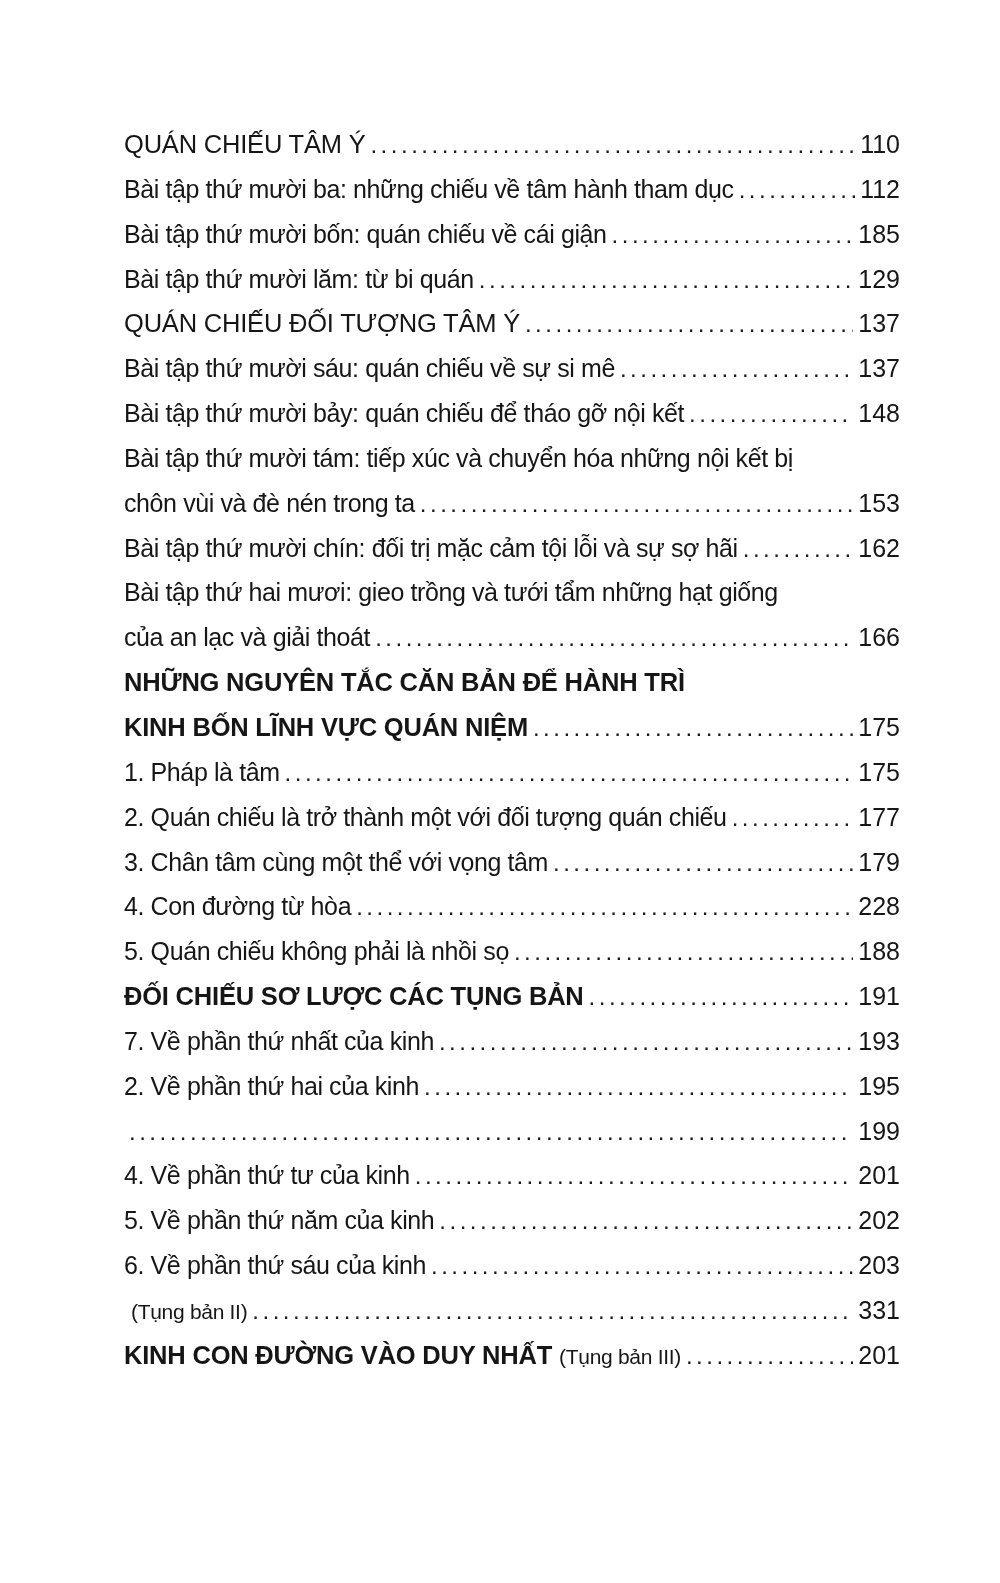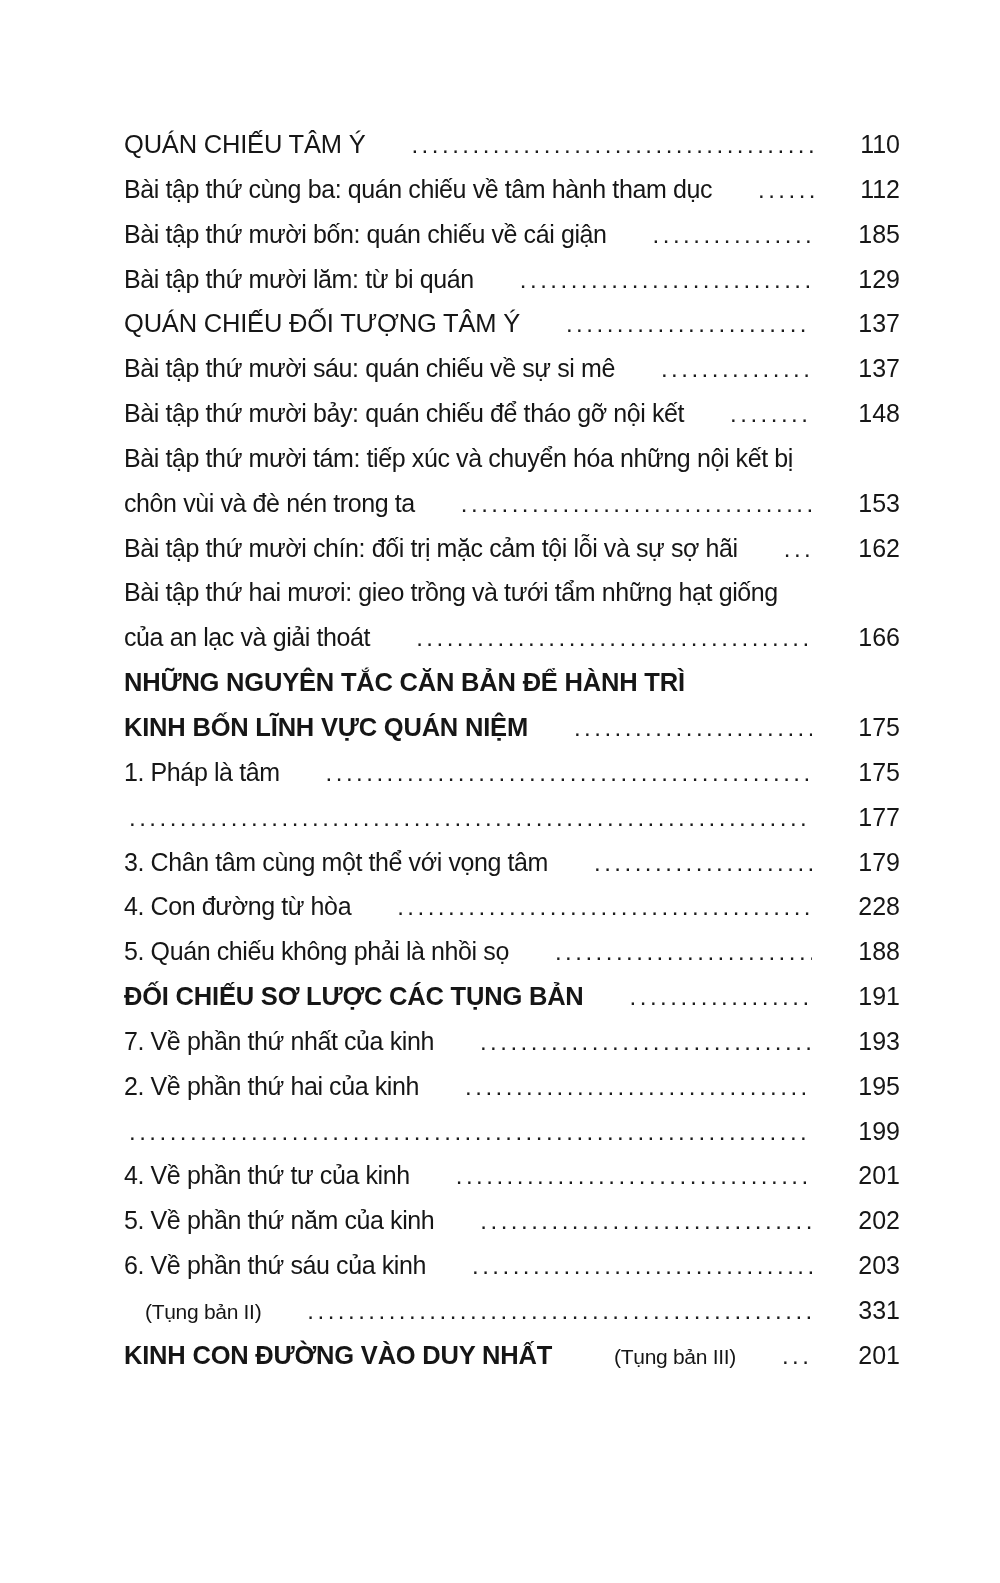--- a/index.html
+++ b/index.html
@@ -23,41 +23,40 @@
   }
   .toc {
     width: 100%;
   }
   .row {
     display: flex;
     align-items: baseline;
     line-height: 44.85px;
     height: 44.85px;
     white-space: nowrap;
-    gap: 41px;
   }
   .label {
     font-size: 25px;
     letter-spacing: -0.4px;
     flex: 0 0 auto;
   }
   .row.s-caps .label {
     font-size: 25.5px;
     letter-spacing: -0.2px;
   }
   .row.s-caps-bold .label {
     font-size: 25.5px;
     font-weight: 700;
     letter-spacing: -0.2px;
   }
   .suffix {
     font-size: 21px;
     font-weight: 400;
     letter-spacing: -0.3px;
-    margin-left: 21px;
+    margin-left: 7px;
     flex: 0 0 auto;
   }
   .leader {
     flex: 1 1 auto;
     overflow: hidden;
     white-space: nowrap;
     font-size: 24px;
     letter-spacing: 3.5px;
     padding-left: 5px;
     min-width: 0;
@@ -76,21 +75,21 @@
 <body>
 
 <main class="page">
   <div class="toc" id="toc-list">
       <div class="row s-caps">
         <span class="label">QUÁN CHIẾU TÂM Ý</span>
         <span class="leader">............................................................................................................................................................................................................................</span>
         <span class="pagenum">110</span>
       </div>
       <div class="row s-body">
-        <span class="label">Bài tập thứ cùng ba: quán chiếu về tâm hành tham dục</span>
+        <span class="label">Bài tập thứ mười ba: những chiếu về tâm hành tham dục</span>
         <span class="leader">............................................................................................................................................................................................................................</span>
         <span class="pagenum">112</span>
       </div>
       <div class="row s-body">
         <span class="label">Bài tập thứ mười bốn: quán chiếu về cái giận</span>
         <span class="leader">............................................................................................................................................................................................................................</span>
         <span class="pagenum">185</span>
       </div>
       <div class="row s-body">
         <span class="label">Bài tập thứ mười lăm: từ bi quán</span>
@@ -140,20 +139,21 @@
         <span class="label">KINH BỐN LĨNH VỰC QUÁN NIỆM</span>
         <span class="leader">............................................................................................................................................................................................................................</span>
         <span class="pagenum">175</span>
       </div>
       <div class="row s-body">
         <span class="label">1. Pháp là tâm</span>
         <span class="leader">............................................................................................................................................................................................................................</span>
         <span class="pagenum">175</span>
       </div>
       <div class="row s-body">
+        <span class="label">2. Quán chiếu là trở thành một với đối tượng quán chiếu</span>
         <span class="leader">............................................................................................................................................................................................................................</span>
         <span class="pagenum">177</span>
       </div>
       <div class="row s-body">
         <span class="label">3. Chân tâm cùng một thể với vọng tâm</span>
         <span class="leader">............................................................................................................................................................................................................................</span>
         <span class="pagenum">179</span>
       </div>
       <div class="row s-body">
         <span class="label">4. Con đường từ hòa</span>

